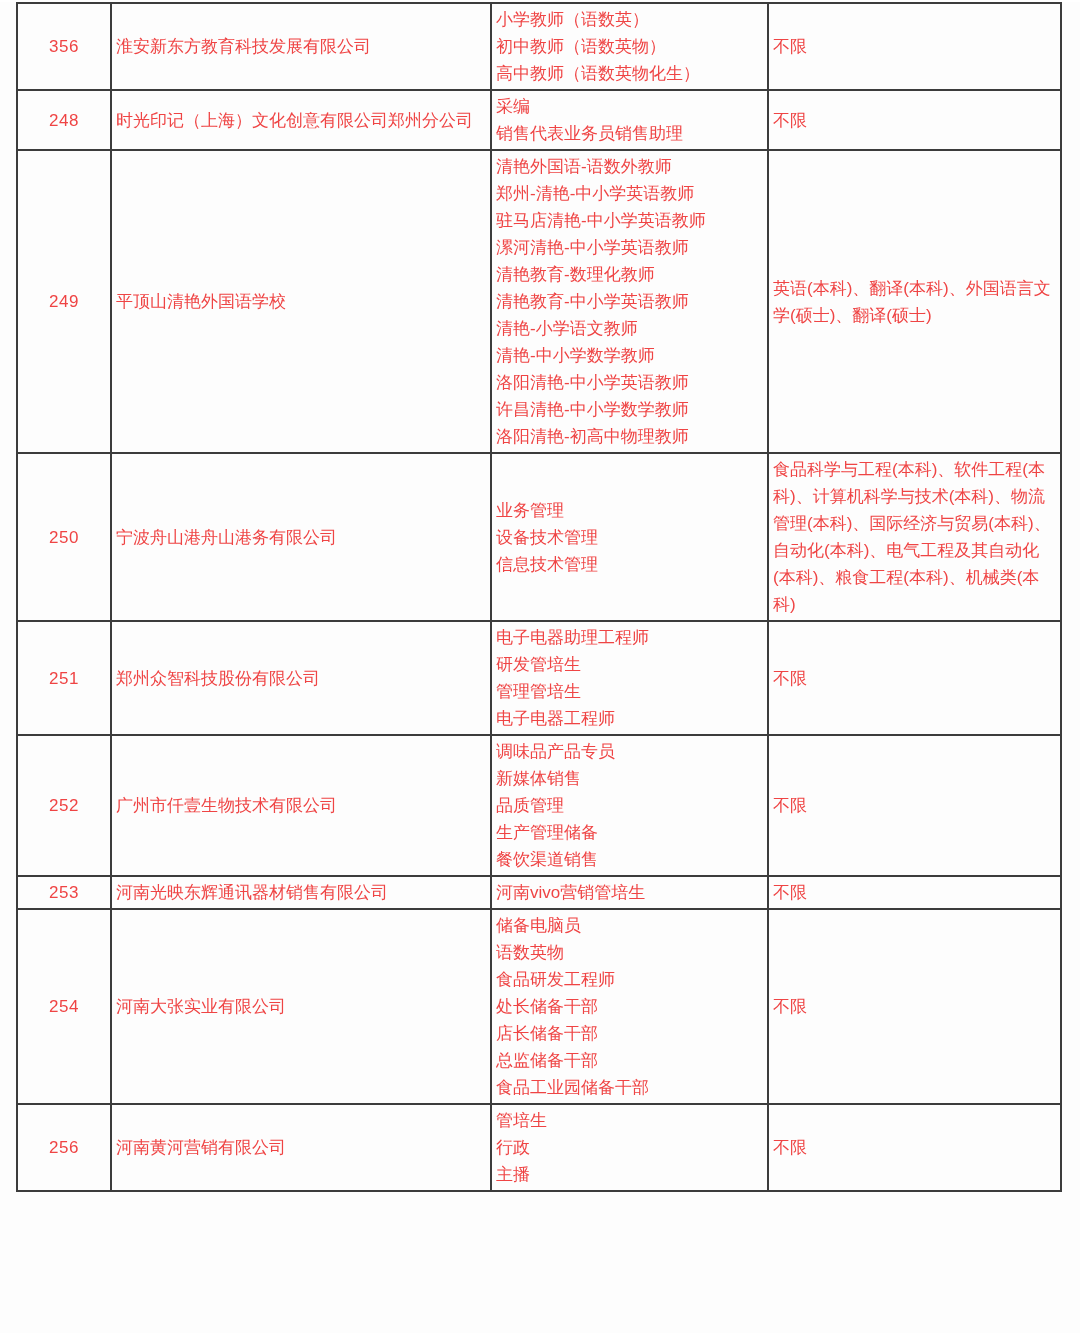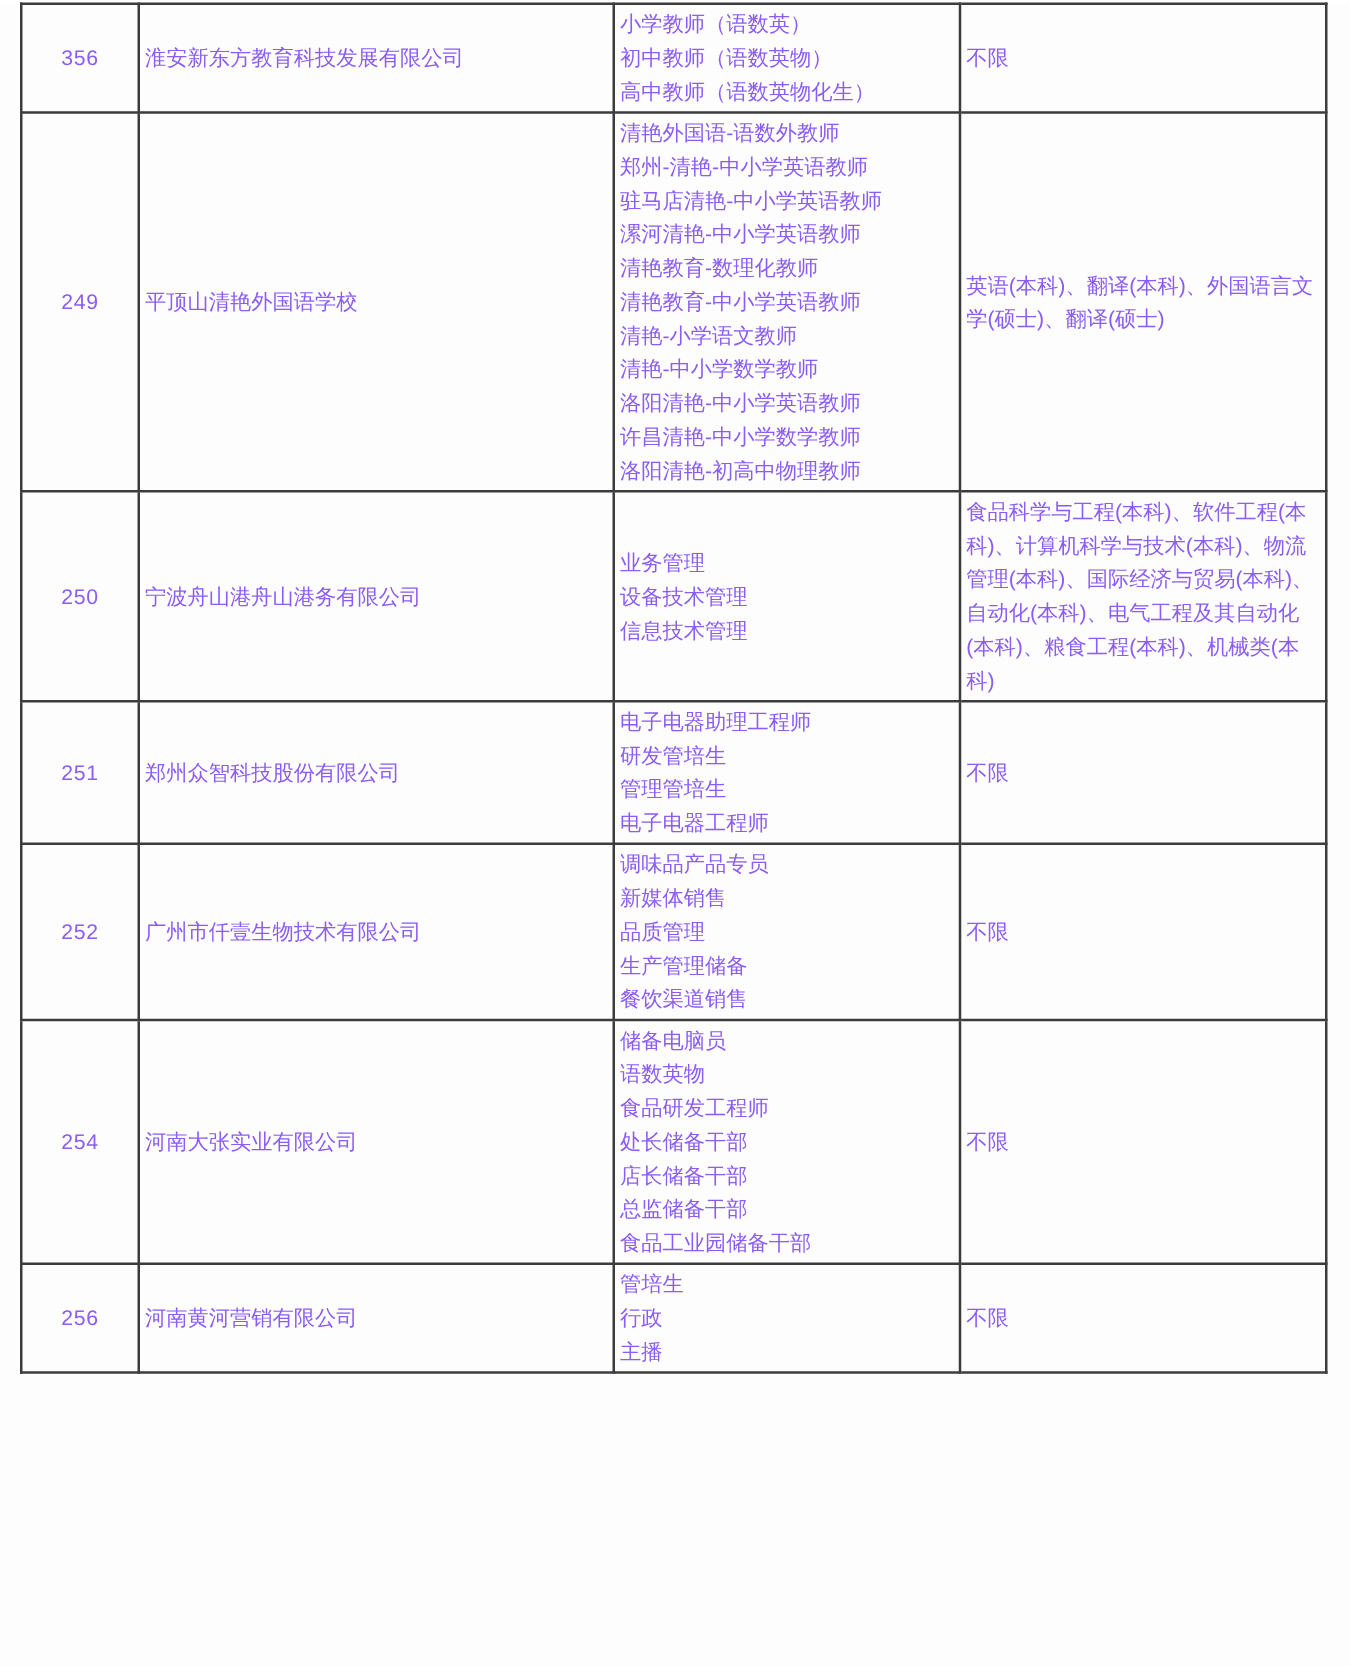--- a/index.html
+++ b/index.html
@@ -22,21 +22,21 @@
     table-layout: fixed;
     width: 1044px;
     margin: 2px 0 0 16px;
   }
   table.job-table td {
     border: 2px solid #3c3c3c;
     vertical-align: middle;
     padding: 2px 4px;
     font-size: 17px;
     line-height: 27px;
-    color: #8b5cf6;
+    color: #ef4444;
     word-break: break-all;
   }
   td.cell-no {
     text-align: center;
     font-size: 18px;
     letter-spacing: 0.5px;
   }
   td.cell-company {
     padding-left: 5px;
     border-radius: 26px;
@@ -79,20 +79,37 @@
               <div class="pos-line">初中教师（语数英物）</div>
               <div class="pos-line">高中教师（语数英物化生）</div>
             </div>
     </td>
     <td class="cell-req">
       <span>不限</span>
     </td>
   </tr>
 
 
+  <tr>
+    <td class="cell-no">
+      <span>248</span>
+    </td>
+    <td class="cell-company">
+      <span>时光印记（上海）文化创意有限公司郑州分公司</span>
+    </td>
+    <td class="cell-positions">
+      <div>
+              <div class="pos-line">采编</div>
+              <div class="pos-line">销售代表业务员销售助理</div>
+            </div>
+    </td>
+    <td class="cell-req">
+      <span>不限</span>
+    </td>
+  </tr>
 
   <tr>
     <td class="cell-no">
       <span>249</span>
     </td>
     <td class="cell-company">
       <span>平顶山清艳外国语学校</span>
     </td>
     <td class="cell-positions">
       <div>
@@ -167,20 +184,36 @@
               <div class="pos-line">品质管理</div>
               <div class="pos-line">生产管理储备</div>
               <div class="pos-line">餐饮渠道销售</div>
             </div>
     </td>
     <td class="cell-req">
       <span>不限</span>
     </td>
   </tr>
 
+  <tr>
+    <td class="cell-no">
+      <span>253</span>
+    </td>
+    <td class="cell-company">
+      <span>河南光映东辉通讯器材销售有限公司</span>
+    </td>
+    <td class="cell-positions">
+      <div>
+              <div class="pos-line">河南vivo营销管培生</div>
+            </div>
+    </td>
+    <td class="cell-req">
+      <span>不限</span>
+    </td>
+  </tr>
 
   <tr>
     <td class="cell-no">
       <span>254</span>
     </td>
     <td class="cell-company">
       <span>河南大张实业有限公司</span>
     </td>
     <td class="cell-positions">
       <div>

